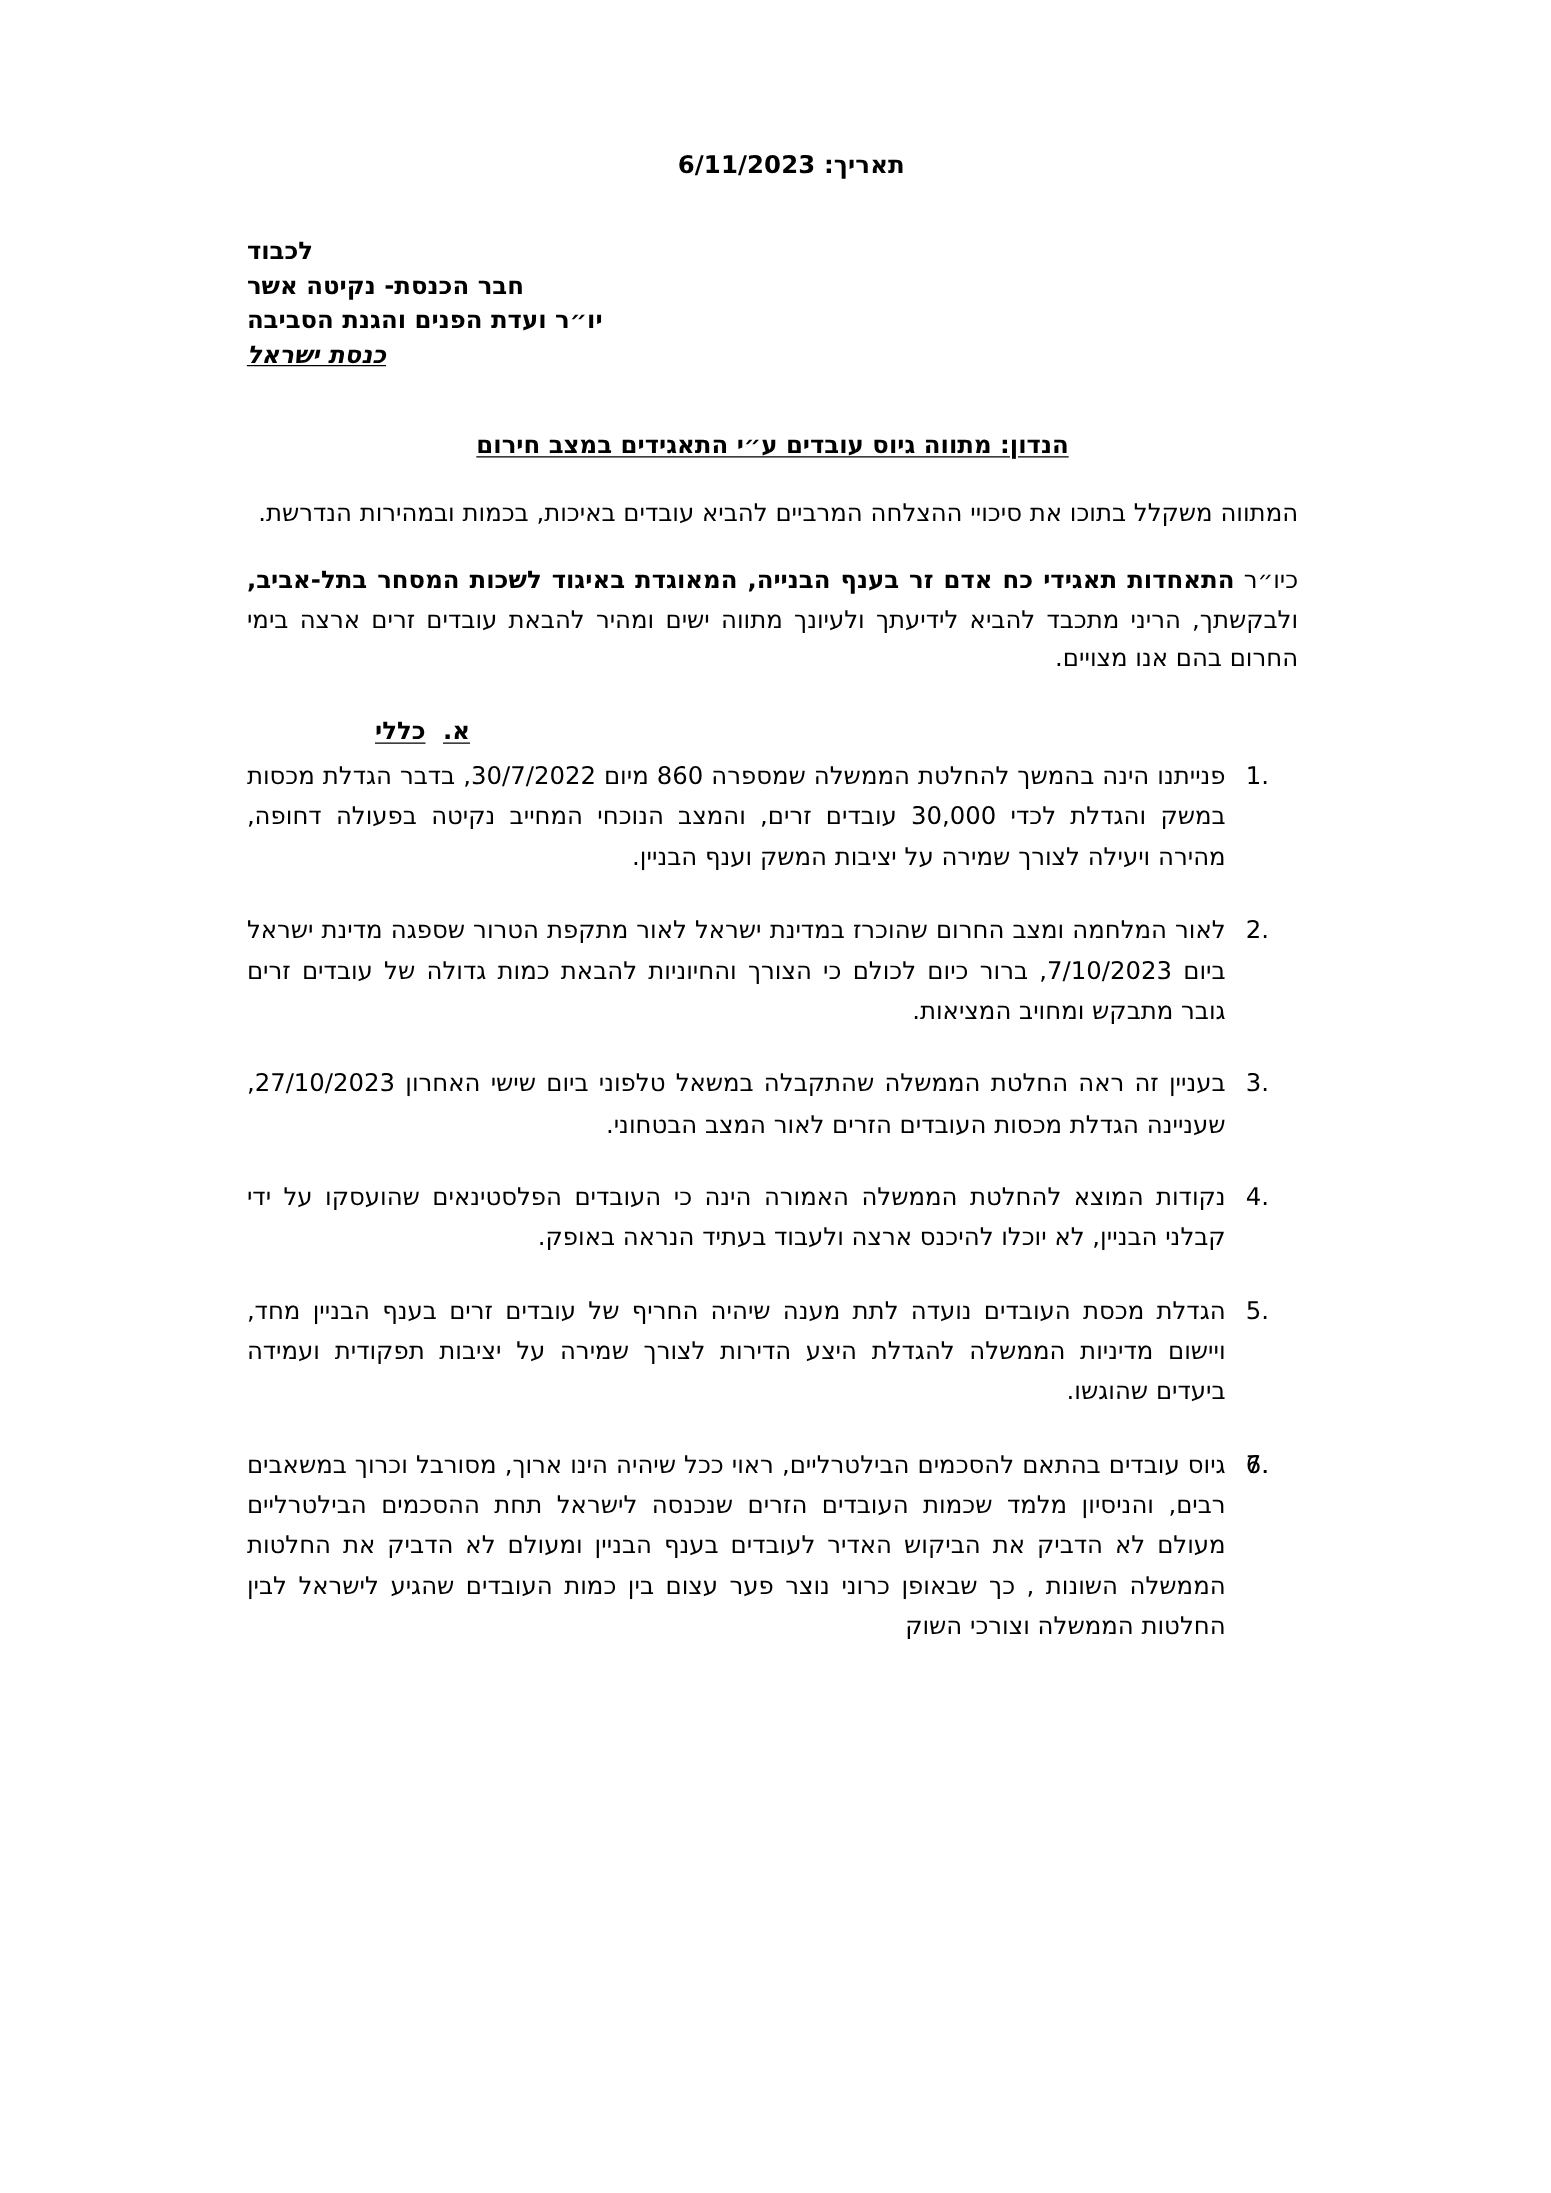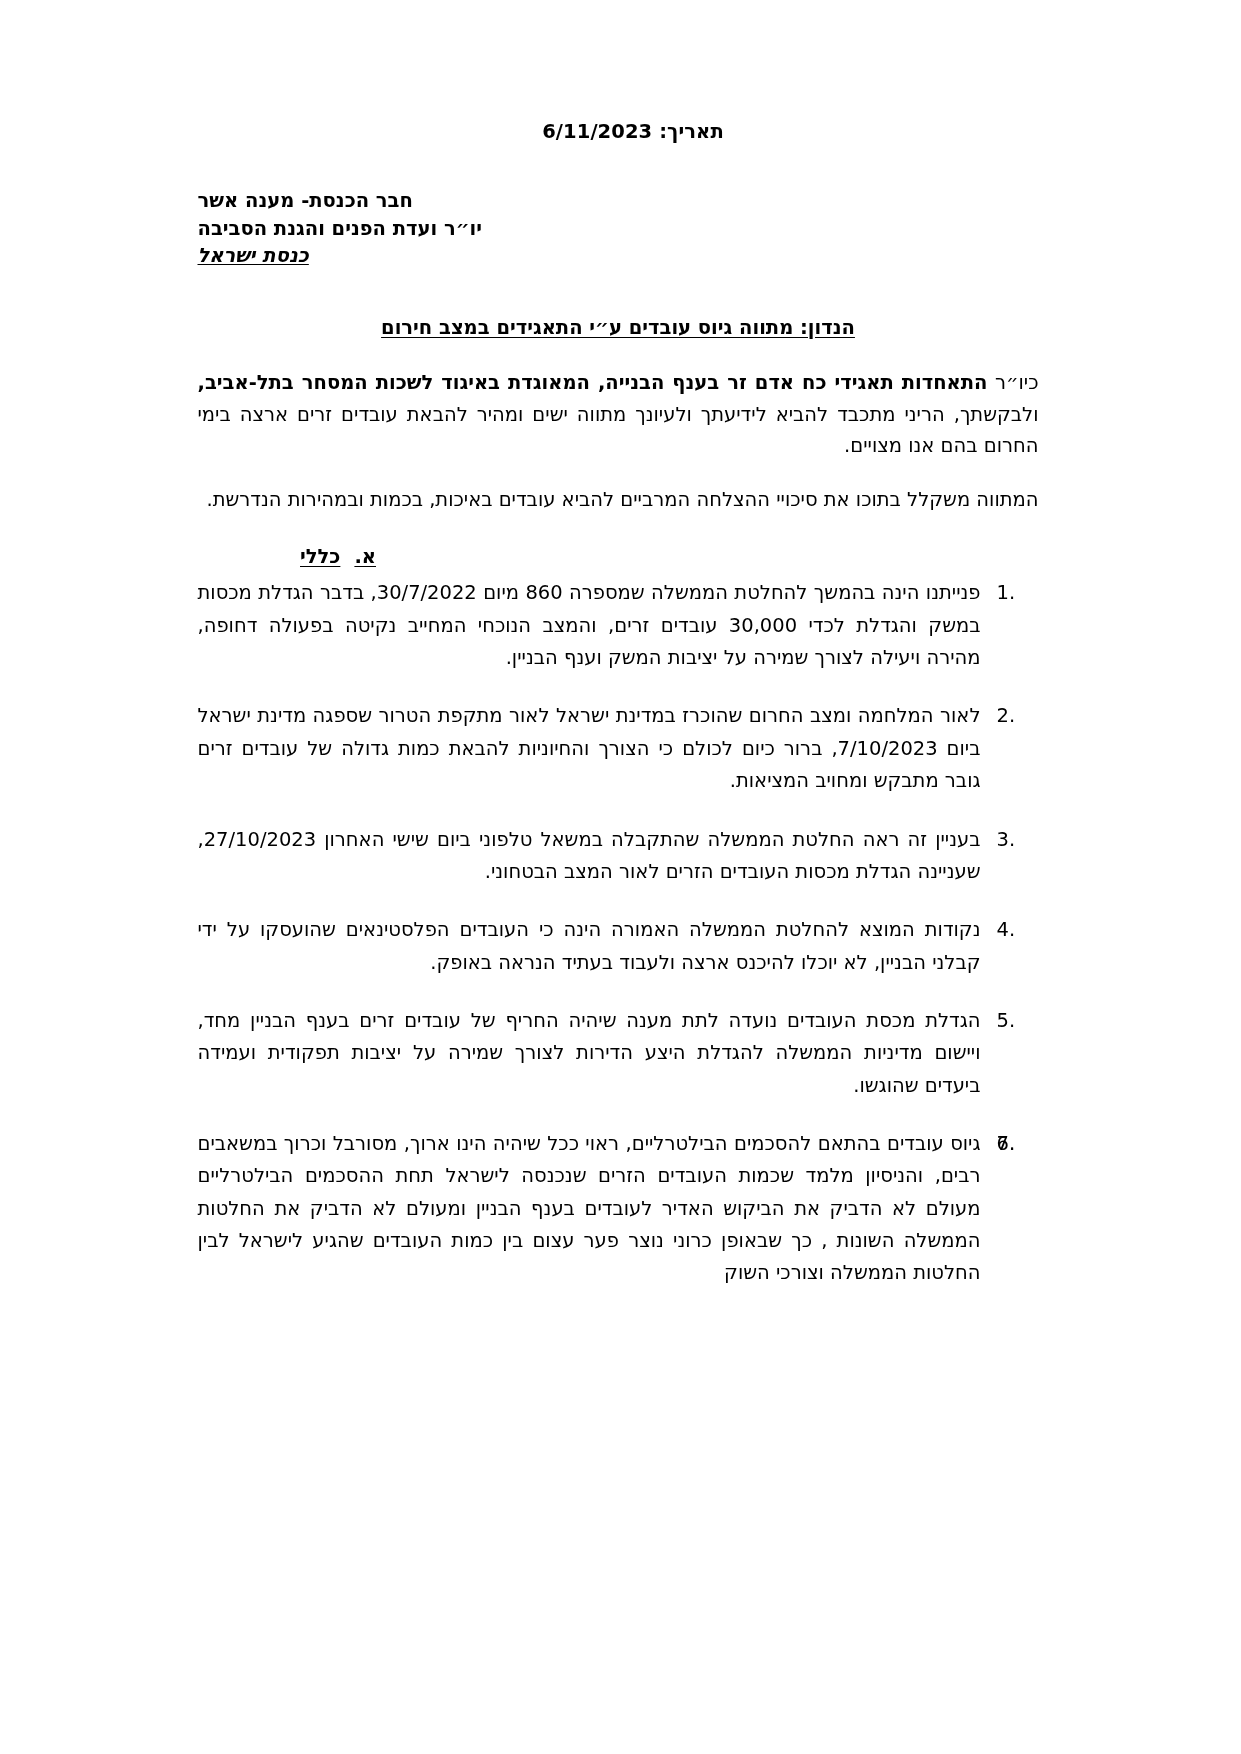--- a/index.html
+++ b/index.html
@@ -129,33 +129,34 @@
 <body>
 
 <div class="page">
   <div class="content">
 
     <div class="date-line">
       <span class="date-inner">תאריך: 6/11/2023</span>
     </div>
 
     <div class="addressee">
-      <div>חבר הכנסת- מענה אשר</div>
+      <div>לכבוד</div>
+      <div>חבר הכנסת- נקיטה אשר</div>
       <div>יו״ר ועדת הפנים והגנת הסביבה</div>
       <div class="underlined">כנסת ישראל</div>
     </div>
 
 
     <div class="subject">
       <span class="subject-inner">הנדון: מתווה גיוס עובדים ע״י התאגידים במצב חירום</span>
     </div>
 
+    <p class="para">המתווה משקלל בתוכו את סיכויי ההצלחה המרביים להביא עובדים באיכות, בכמות ובמהירות הנדרשת.</p>
+
     <p class="para"><span>כיו״ר </span><b>התאחדות תאגידי כח אדם זר בענף הבנייה, המאוגדת באיגוד לשכות המסחר בתל-אביב,</b><span> ולבקשתך, הריני מתכבד להביא לידיעתך ולעיונך מתווה ישים ומהיר להבאת עובדים זרים ארצה בימי החרום בהם אנו מצויים.</span></p>
-
-    <p class="para">המתווה משקלל בתוכו את סיכויי ההצלחה המרביים להביא עובדים באיכות, בכמות ובמהירות הנדרשת.</p>
 
     <div class="section-head">
       <span class="sec-label">א.</span><span>כללי</span>
     </div>
 
     <ol class="items">
       <li>
         <span class="marker">1.</span>
         <span>פנייתנו הינה בהמשך להחלטת הממשלה שמספרה 860 מיום 30/7/2022, בדבר הגדלת מכסות במשק והגדלת  לכדי 30,000 עובדים זרים, והמצב הנוכחי המחייב נקיטה בפעולה דחופה, מהירה ויעילה לצורך שמירה על יציבות המשק וענף הבניין.</span>
       </li>

